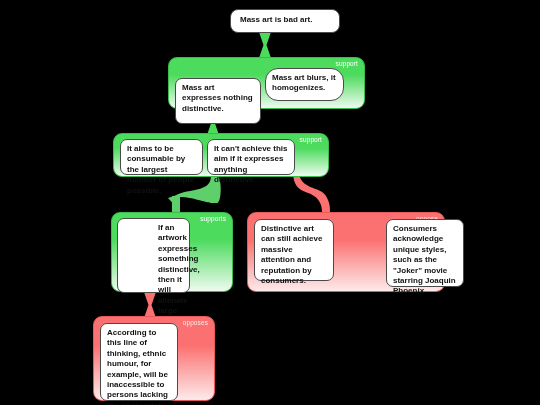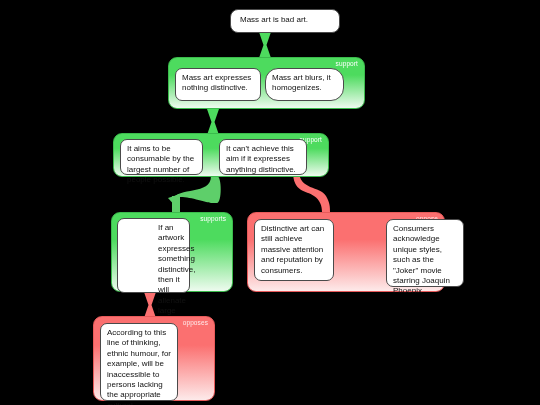--- a/index.html
+++ b/index.html
@@ -44,20 +44,21 @@
   .node{
     position:absolute;
     background:#ffffff;
     border:1px solid #4a4a4a;
     border-radius:7px;
     box-sizing:border-box;
     padding:4px 5px 4px 6px;
     font-size:8px;
     line-height:10.4px;
     color:#111;
+    font-weight:bold;
   }
   .node.root{
     border-radius:8px;
     padding:5px 9px;
   }
 </style>
 </head>
 <body>
 
 <div id="map">
@@ -79,34 +80,34 @@
 
     <path d="M144,292 L156,292 L151.5,305 L156,318 L144,318 L148.5,305 Z" fill="#fb7070"></path>
   </svg>
 
   <div class="node root" style="left:230px;top:9px;width:110px;height:24px;">
     <span>Mass art is bad art.</span>
   </div>
 
   <div class="group support" style="left:168px;top:57px;width:197px;height:52px;">
     <span class="group-label">support</span>
-    <div class="node" style="left:6px;top:10px;width:86px;height:33px;">
+    <div class="node" style="left:6px;top:20px;width:86px;height:46px;">
       <span>Mass art expresses nothing distinctive.</span>
     </div>
     <div class="node" style="left:96px;top:10px;width:79px;height:33px;border-radius:13px;">
       <span>Mass art blurs, it homogenizes.</span>
     </div>
   </div>
 
   <div class="group support" style="left:113px;top:133px;width:216px;height:44px;">
     <span class="group-label">support</span>
     <div class="node" style="left:6px;top:5px;width:83px;height:36px;">
       <span>It aims to be consumable by the largest number of people possible.</span>
     </div>
-    <div class="node" style="left:93px;top:5px;width:88px;height:36px;margin-left:12px;">
+    <div class="node" style="left:93px;top:5px;width:88px;height:36px;">
       <span>It can't achieve this aim if it expresses anything distinctive.</span>
     </div>
   </div>
 
   <div class="group support" style="left:111px;top:212px;width:122px;height:80px;">
     <span class="group-label">supports</span>
     <div class="node" style="left:5px;top:5px;width:73px;height:75px;padding-left:40px;">
       <span>If an artwork expresses something distinctive, then it will alienate large parts of the mass audience.</span>
     </div>
   </div>

